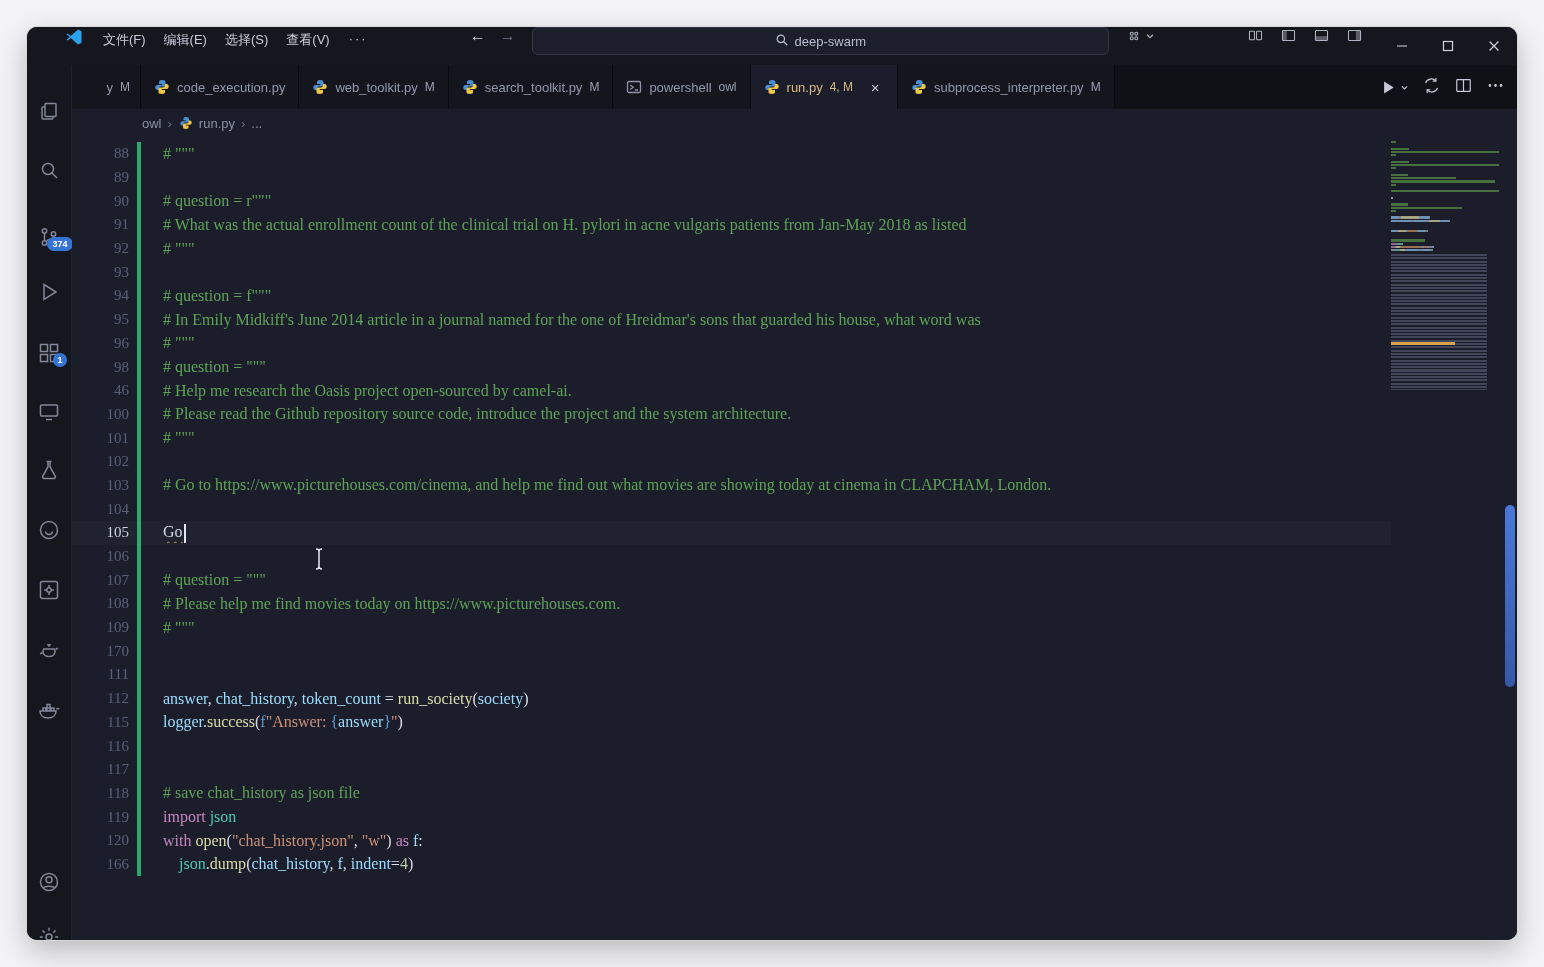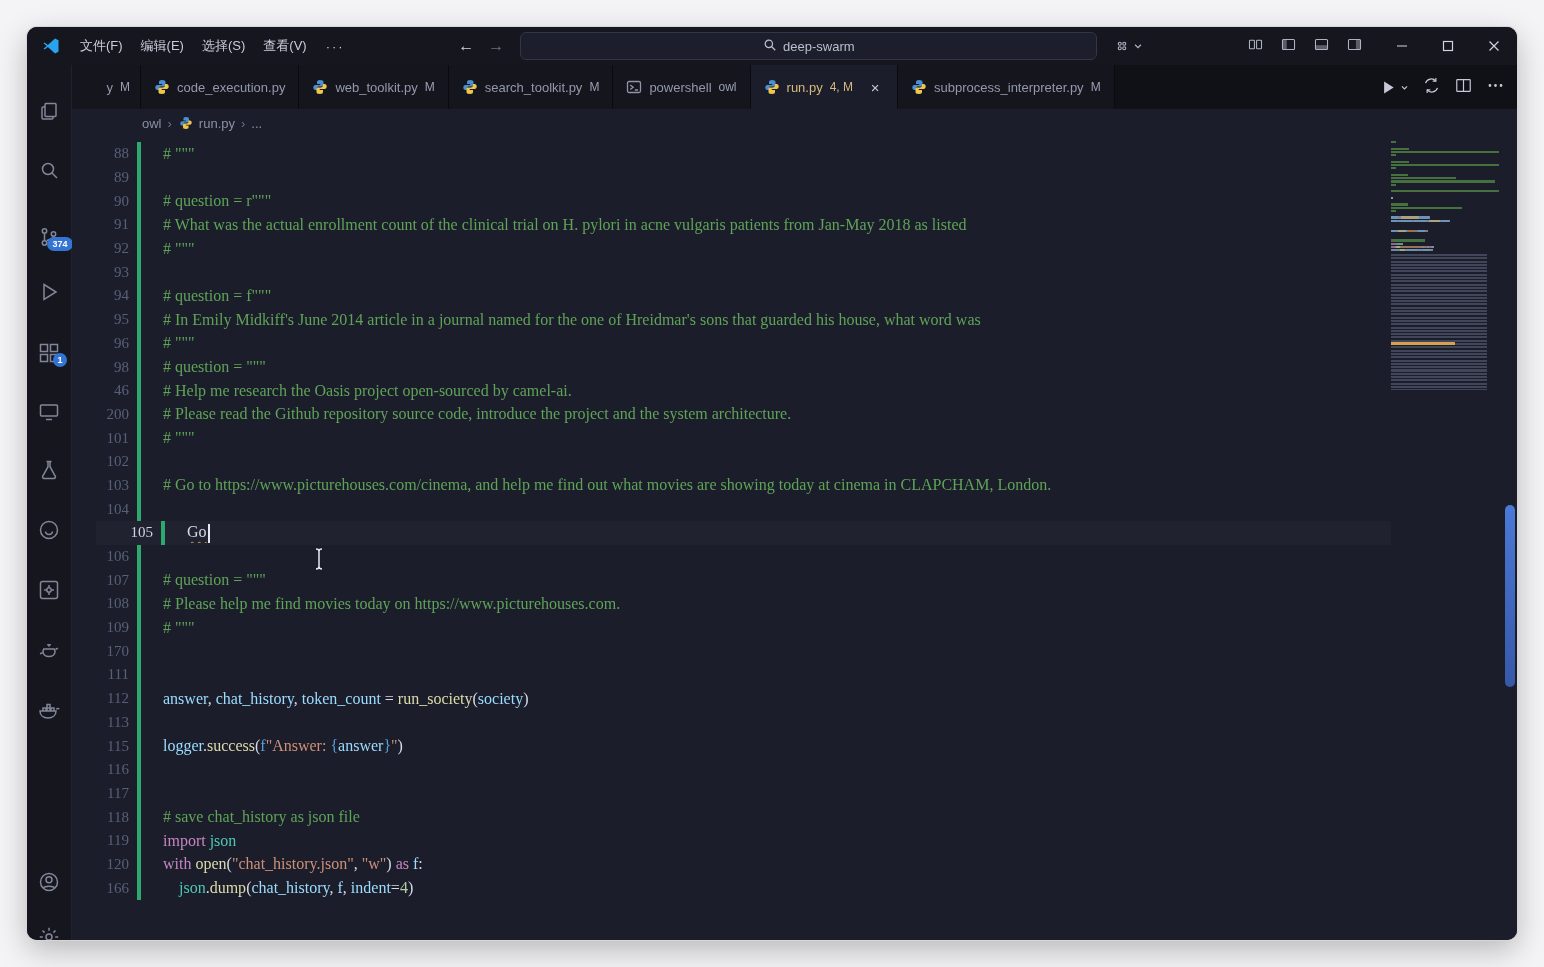--- a/index.html
+++ b/index.html
@@ -1,19 +1,19 @@
 <!DOCTYPE html>
 <html><head>
 <meta charset="utf-8">
 <style>
   html,body{margin:0;padding:0;}
   body{width:1544px;height:967px;background:#f4f4f6;font-family:"Liberation Sans",sans-serif;overflow:hidden;position:relative;}
   .window{position:absolute;left:27px;top:27px;width:1490px;height:913px;background:#16161e;border-radius:10px;overflow:hidden;box-shadow:0 0 0 1px #d6d6d9,0 10px 30px rgba(0,0,0,.25);display:flex;flex-direction:column;}
   
-  .titlebar{height:38px;flex:0 0 38px;display:flex;align-items:center;background:#16161e;color:#c9cddb;font-size:13px;}
+  .titlebar{height:38px;flex:0 0 38px;display:flex;align-items:flex-start;background:#16161e;color:#c9cddb;font-size:13px;padding-left:23px;}
   .vslogo{margin-left:14px;width:20px;height:20px;display:flex;align-items:center;}
   .menubar{display:flex;margin-left:10px;}
   .menu-item{padding:4px 9px;border-radius:5px;white-space:nowrap;cursor:default;}
   .menu-more{padding:4px 10px;color:#c9cddb;letter-spacing:2px;}
   .nav-arrows{display:flex;gap:14px;margin-right:16px;font-size:16px;}
   .nav-back{color:#d2d5e0;} .nav-fwd{color:#6b7084;}
   .searchbox{width:575px;height:26px;background:#1d1e2b;border:1px solid #33354a;border-radius:6px;display:flex;align-items:center;justify-content:center;gap:6px;color:#b9bfd2;font-size:13px;}
   .profile-ic{margin-left:16px;display:flex;align-items:center;gap:2px;color:#aeb3c4;}
   .layout-group{display:flex;gap:16px;margin-right:16px;color:#aeb3c4;}
   .win-btn{width:46px;height:38px;display:flex;align-items:center;justify-content:center;color:#cfd3df;}
@@ -41,21 +41,21 @@
   .editor-actions svg{stroke:currentColor;fill:none;stroke-width:1.5;}
   .ea-run{display:flex;align-items:center;gap:2px;}
   
   .breadcrumbs{height:28px;flex:0 0 28px;background:#1b1d2b;display:flex;align-items:center;padding-left:70px;color:#8a90a4;font-size:13px;gap:6px;}
   .bc-sep{color:#6b7084;}
   .bc-item{display:flex;align-items:center;gap:5px;}
   
   .editor{flex:1;position:relative;background:#1b1d2b;min-height:0;overflow:hidden;}
   .code{position:absolute;left:0;top:0;right:126px;bottom:0;overflow:hidden;padding-top:5px;font-family:Liberation Serif, serif;font-size:16px;}
   .code-row{display:flex;height:23.7px;align-items:center;position:relative;}
-  .code-row.active{background:rgba(255,255,255,.025);margin-left:24px;}
+  .code-row.active{background:rgba(255,255,255,.025);}
   .ln{width:57px;flex:0 0 57px;text-align:right;color:#586078;font-size:15px;user-select:none;}
   .ln.on{color:#cdd2e4;}
   .gut{width:4px;flex:0 0 4px;height:23.7px;margin-left:8px;background:#2ea96d;}
   .ctext{margin-left:22px;white-space:pre;overflow:hidden;flex:1;color:#d6dae6;}
   .sg-cm{color:#5fa357;}
   .sg-sp{color:#5fa357;text-decoration:underline;text-decoration-style:wavy;text-decoration-color:#3f9ba0;text-decoration-thickness:1px;text-underline-offset:4px;}
   .sg-lk{color:#5fa357;text-decoration:underline;text-underline-offset:4px;}
   .sg-tx{color:#d6dae6;}
   .sg-vr{color:#9cdcfe;}
   .sg-fn{color:#dcdcaa;}
@@ -382,21 +382,21 @@
               <span class="ln">98</span>
               <span class="gut"></span>
               <span class="ctext"><span class="sg-cm"># question = """</span></span>
             </div>
             <div class="code-row">
               <span class="ln">46</span>
               <span class="gut"></span>
               <span class="ctext"><span class="sg-cm"># Help me research the Oasis project open-sourced by camel-ai.</span></span>
             </div>
             <div class="code-row">
-              <span class="ln">200</span>
+              <span class="ln">100</span>
               <span class="gut"></span>
               <span class="ctext"><span class="sg-cm"># Please read the Github repository source code, introduce the project and the system architecture.</span></span>
             </div>
             <div class="code-row">
               <span class="ln">101</span>
               <span class="gut"></span>
               <span class="ctext"><span class="sg-cm"># """</span></span>
             </div>
             <div class="code-row">
               <span class="ln">102</span>
@@ -444,25 +444,20 @@
               <span class="ctext"></span>
             </div>
             <div class="code-row">
               <span class="ln">111</span>
               <span class="gut"></span>
             </div>
             <div class="code-row">
               <span class="ln">112</span>
               <span class="gut"></span>
               <span class="ctext"><span class="sg-vr">answer</span><span class="sg-tx">, </span><span class="sg-vr">chat_history</span><span class="sg-tx">, </span><span class="sg-vr">token_count</span><span class="sg-tx"> = </span><span class="sg-fn">run_society</span><span class="sg-tx">(</span><span class="sg-vr">society</span><span class="sg-tx">)</span></span>
-            </div>
-            <div class="code-row">
-              <span class="ln">113</span>
-              <span class="gut"></span>
-              <span class="ctext"></span>
             </div>
             <div class="code-row">
               <span class="ln">115</span>
               <span class="gut"></span>
               <span class="ctext"><span class="sg-vr">logger</span><span class="sg-tx">.</span><span class="sg-fn">success</span><span class="sg-tx">(</span><span class="sg-kw2">f</span><span class="sg-st">"Answer: </span><span class="sg-kw2">{</span><span class="sg-vr">answer</span><span class="sg-kw2">}</span><span class="sg-st">"</span><span class="sg-tx">)</span></span>
             </div>
             <div class="code-row">
               <span class="ln">116</span>
               <span class="gut"></span>
               <span class="ctext"></span>

